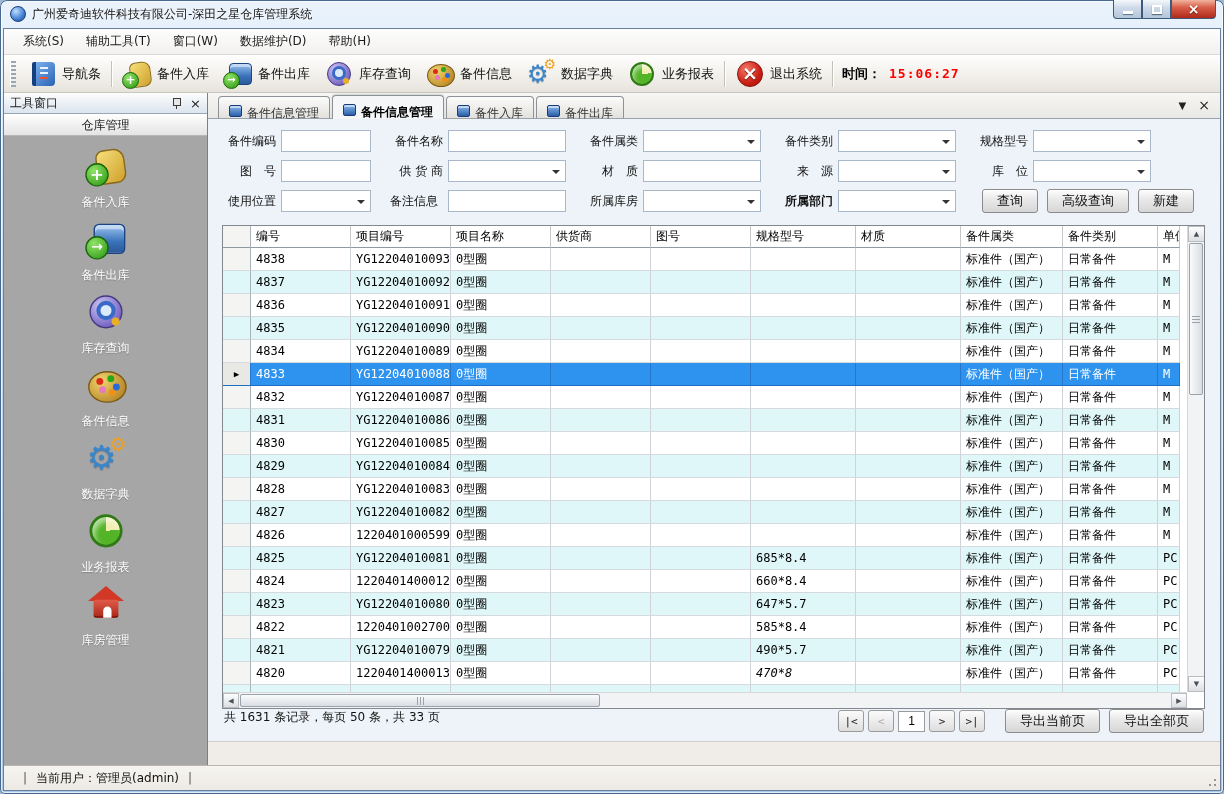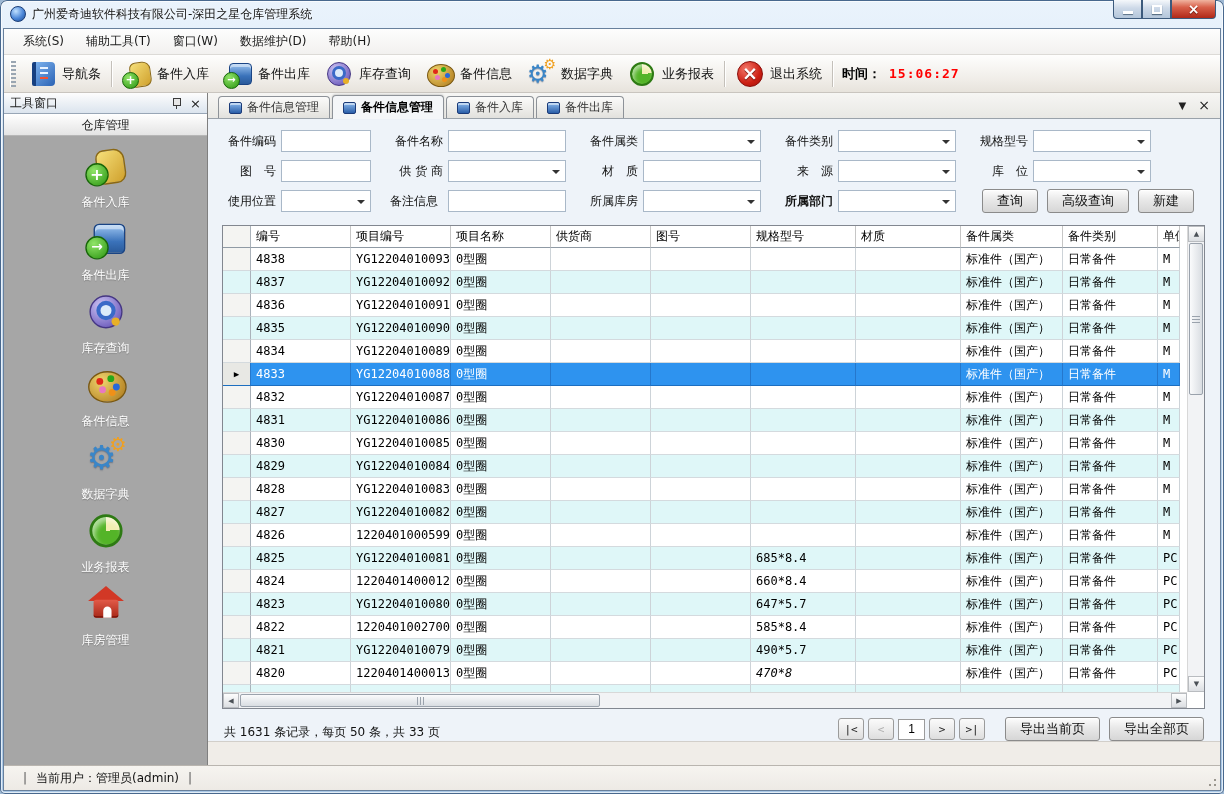--- a/index.html
+++ b/index.html
@@ -103,21 +103,21 @@
     text-align:center;font-size:12px;color:#222;line-height:22px;}
   .side-body{flex:1;padding-top:16px;display:flex;flex-direction:column;align-items:center;gap:14px;overflow:hidden;}
   .side-item{display:flex;flex-direction:column;align-items:center;width:120px;}
   .side-item .ic{transform:scale(1.38);transform-origin:50% 60%;margin-bottom:10px;}
   .side-item .lbl{font-size:12px;color:#fff;text-shadow:0 1px 1px rgba(0,0,0,.25);margin-top:2px;}
 
   
   .content{flex:1;display:flex;flex-direction:column;overflow:hidden;background:#eef3f9;}
   .tabbar{height:26px;background:linear-gradient(#f6f6f4,#e9e8e4);border-bottom:1px solid #9aa2aa;
     display:flex;align-items:flex-end;padding:2px 6px 0 10px;flex:0 0 auto;position:relative;}
-  .tab{display:flex;align-items:center;gap:5px;height:22px;padding:8px 10px;font-size:12px;color:#333;
+  .tab{display:flex;align-items:flex-start;gap:5px;height:22px;padding:8px 10px;font-size:12px;color:#333;
     background:linear-gradient(#fbfbfa,#e2e1dd);border:1px solid #8d9298;border-bottom:none;
     border-radius:4px 4px 0 0;margin-right:2px;}
   .tab.active{height:24px;background:#f4f6f8;font-weight:bold;color:#000;position:relative;top:1px;
     box-shadow:0 -1px 2px rgba(0,0,0,.15);}
   .tab-ic{width:13px;height:12px;border-radius:2px;background:linear-gradient(#8ab8ec,#2a5ea8);
     border:1px solid #1a3a78;box-shadow:inset 0 2px 0 rgba(255,255,255,.5);flex:0 0 auto;}
   .tab-extra{position:absolute;right:10px;top:5px;display:flex;gap:12px;align-items:center;}
   .tab-dd{font-size:10px;color:#222;}
   .tab-x{font-size:14px;line-height:14px;color:#222;}
 
@@ -162,21 +162,21 @@
   .hscroll .left{left:0;top:0;width:16px;height:15px;}
   .hscroll .right{right:0;top:0;width:16px;height:15px;}
   .v-thumb{position:absolute;left:1px;top:17px;width:14px;height:152px;border:1px solid #9aa2ac;border-radius:2px;
     background:linear-gradient(90deg,#fafbfc,#d9dde2);display:flex;align-items:center;justify-content:center;}
   .v-thumb i{width:8px;height:7px;background:repeating-linear-gradient(#9aa2ac 0 1px,transparent 1px 3px);}
   .h-thumb{position:absolute;left:17px;top:1px;width:360px;height:13px;border:1px solid #9aa2ac;border-radius:2px;
     background:linear-gradient(#fafbfc,#d9dde2);display:flex;align-items:center;justify-content:center;}
   .h-thumb i{width:7px;height:8px;background:repeating-linear-gradient(90deg,#9aa2ac 0 1px,transparent 1px 3px);}
 
   
-  .pager{height:32px;display:flex;align-items:flex-end;padding:0 16px 0 16px;flex:0 0 auto;font-size:12px;color:#111;}
+  .pager{height:32px;display:flex;align-items:flex-start;padding:0 16px 0 16px;flex:0 0 auto;font-size:12px;color:#111;}
   .pager .summary{font-family:"DejaVu Sans",sans-serif;}
   .pager .navs{margin-left:auto;display:flex;align-items:center;gap:4px;}
   .nav-btn{width:26px;height:22px;border:1px solid #9b9b9b;border-radius:3px;font-size:11px;
     background:linear-gradient(#fbfbfb,#dedede);display:flex;align-items:center;justify-content:center;
     font-family:"DejaVu Sans Mono",monospace;color:#222;}
   .nav-btn.dis{color:#aeaeae;}
   .page-input{width:27px;height:21px;border:1px solid #9b9b9b;text-align:center;font-size:12px;padding:0;}
   .exp-btns{margin-left:16px;display:flex;gap:9px;}
 
   .filler{flex:1;background:#f0ede8;border-top:1px solid #d2cfca;}

